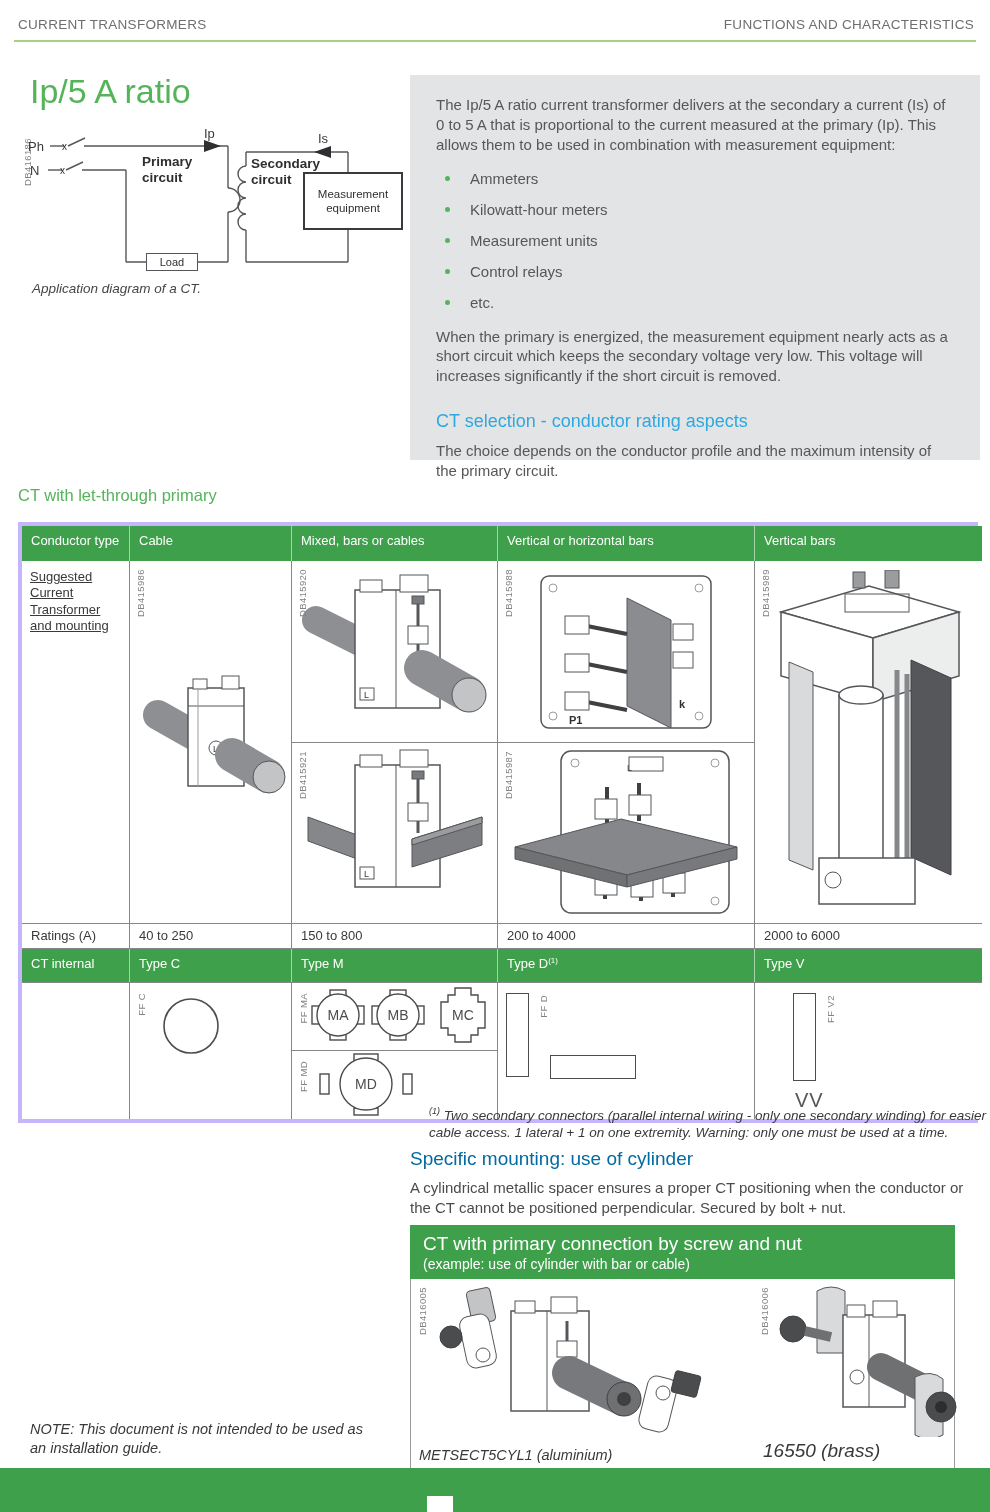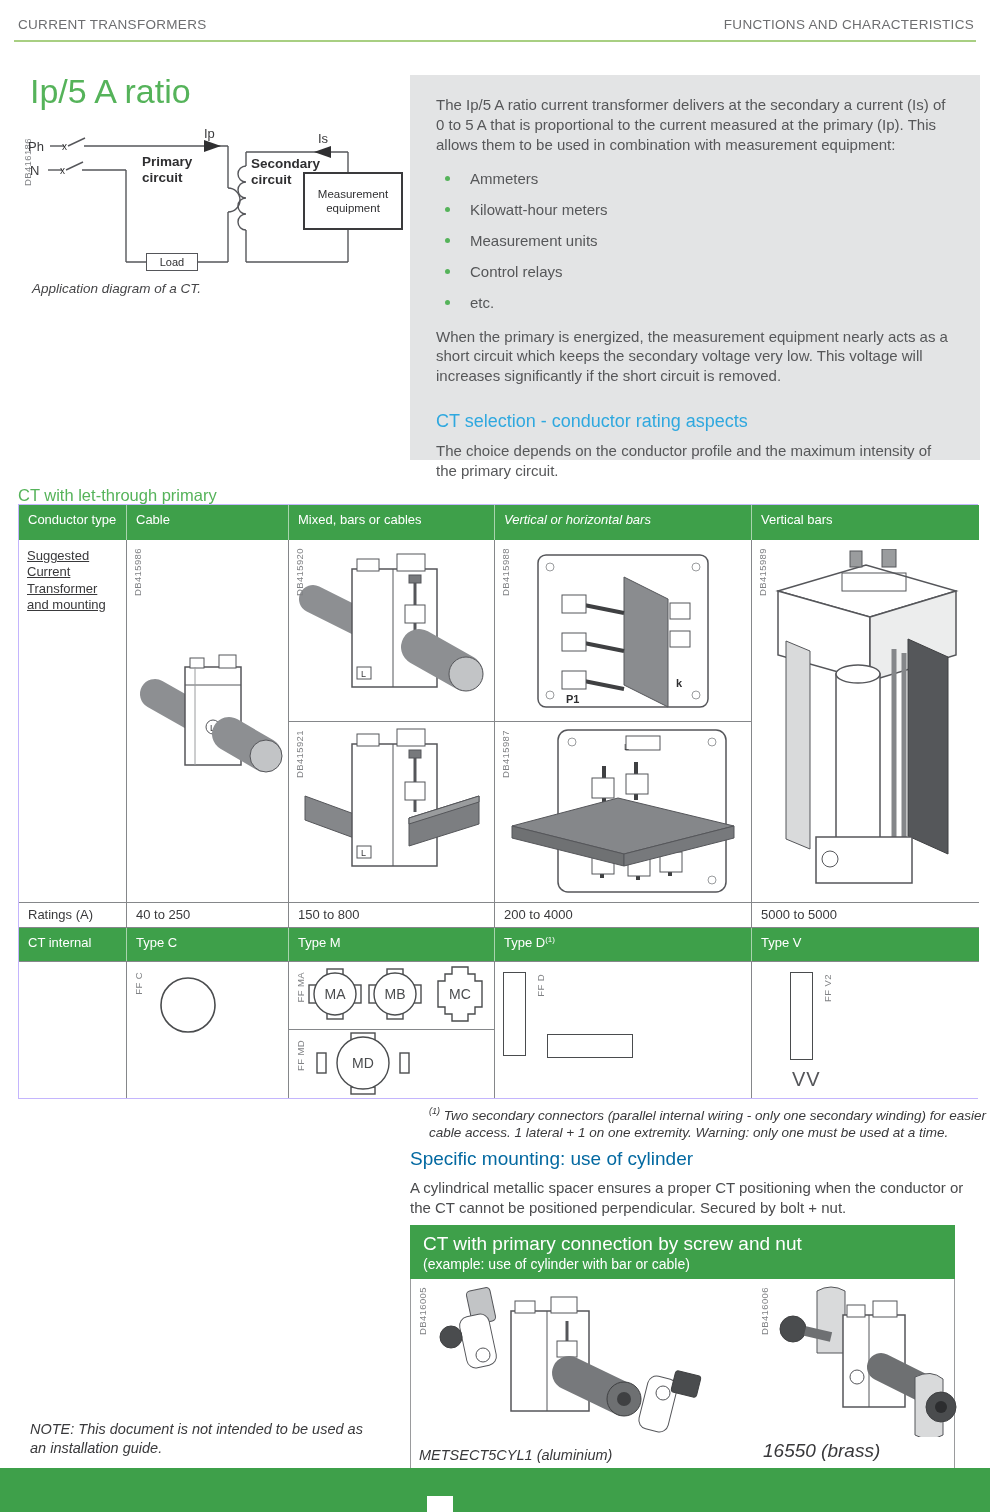--- a/index.html
+++ b/index.html
@@ -35,24 +35,24 @@
   .intro ul { list-style:none; margin:14px 0 0 0; }
   .intro li { display:flex; align-items:baseline; margin:0 0 11px 0; }
   .dot { width:5px; height:5px; border-radius:50%; background:#55b35a; margin:0 20px 0 9px; flex:0 0 auto;
          position:relative; top:-3px; }
   .intro .p2 { margin-top:14px; }
   .blue-h1 { margin-top:24px; font-size:18px; color:#2fa8df; }
   .intro .p3 { margin-top:7px; }
 
   
   .sect-title { position:absolute; left:18px; top:486px; font-size:16.5px; color:#55b35a; }
-  .ct-table { position:absolute; left:18px; top:504px; width:960px; display:grid;
+  .ct-table { position:absolute; left:18px; top:522px; width:960px; display:grid;
               grid-template-columns:108px 162px 206px 257px 227px;
               grid-template-rows:35px 181px 181px 26px 33px 137px;
-              border:1px solid #c4b5fd; font-size:13px; }
+              border:4px solid #c4b5fd; font-size:13px; }
   .th { background:#3ea04a; color:#fff; padding:7px 9px 0 9px; border-right:1px solid rgba(255,255,255,.55); }
   .th.nr { border-right:none; }
   .cell { background:#fff; border-right:1px solid #85878a; position:relative; }
   .cell.nr { border-right:none; }
   .cell.bt { border-top:1px solid #85878a; }
   .rowlabel { padding:8px 8px; color:#39393b; line-height:1.25; }
   .img { display:flex; align-items:center; justify-content:center; }
   .db { position:absolute; left:5px; top:8px; }
   .rating { padding:4px 9px; color:#39393b; border-top:1px solid #85878a; border-bottom:1px solid #85878a; }
   .shape { background:#fff; }
@@ -171,21 +171,21 @@
     <div class="p3">The choice depends on the conductor profile and the maximum intensity of the primary circuit.</div>
   </div>
 
   <div class="sect-title">CT with let-through primary</div>
 
   <div class="ct-table">
 
     <div class="th" style="grid-area:1/1;">Conductor type</div>
     <div class="th" style="grid-area:1/2;">Cable</div>
     <div class="th" style="grid-area:1/3;">Mixed, bars or cables</div>
-    <div class="th" style="grid-area:1/4;font-style:italic;">Vertical or horizontal bars</div>
+    <div class="th" style="grid-area:1/4;">Vertical or horizontal bars</div>
     <div class="th nr" style="grid-area:1/5;">Vertical bars</div>
 
     <div class="cell rowlabel" style="grid-area:2/1/4/2;text-decoration:underline;">Suggested Current Transformer and mounting</div>
 
     <div class="cell img" style="grid-area:2/2/4/3;">
       <div class="vlabel db">DB415986</div>
       <svg width="150" height="165" viewBox="0 0 150 165">
         <line x1="22" y1="55" x2="75" y2="85" stroke="#8d8f92" stroke-width="30" stroke-linecap="round"></line>
         <rect x="52" y="28" width="56" height="98" fill="#fff" stroke="#55565a" stroke-width="1.5"></rect>
         <rect x="57" y="19" width="14" height="10" fill="#fff" stroke="#55565a"></rect>
@@ -307,21 +307,21 @@
         <polygon points="6,100 6,112 118,140 118,128" fill="#6f7173" stroke="#55565a"></polygon>
         <polygon points="118,128 228,100 228,112 118,140" fill="#77797c" stroke="#55565a"></polygon>
         <text x="118" y="24" font-size="9" fill="#3a3a3c">L</text>
       </svg>
     </div>
 
     <div class="cell rating" style="grid-area:4/1;">Ratings (A)</div>
     <div class="cell rating" style="grid-area:4/2;">40 to 250</div>
     <div class="cell rating" style="grid-area:4/3;">150 to 800</div>
     <div class="cell rating" style="grid-area:4/4;">200 to 4000</div>
-    <div class="cell rating nr" style="grid-area:4/5;">5000 to 5000</div>
+    <div class="cell rating nr" style="grid-area:4/5;">2000 to 6000</div>
 
     <div class="th" style="grid-area:5/1;">CT internal</div>
     <div class="th" style="grid-area:5/2;">Type C</div>
     <div class="th" style="grid-area:5/3;">Type M</div>
     <div class="th" style="grid-area:5/4;"><span>Type D</span><sup style="font-size:8px;">(1)</sup></div>
     <div class="th nr" style="grid-area:5/5;">Type V</div>
 
     <div class="cell shape bt" style="grid-area:6/1;"></div>
 
     <div class="cell shape bt" style="grid-area:6/2;">

